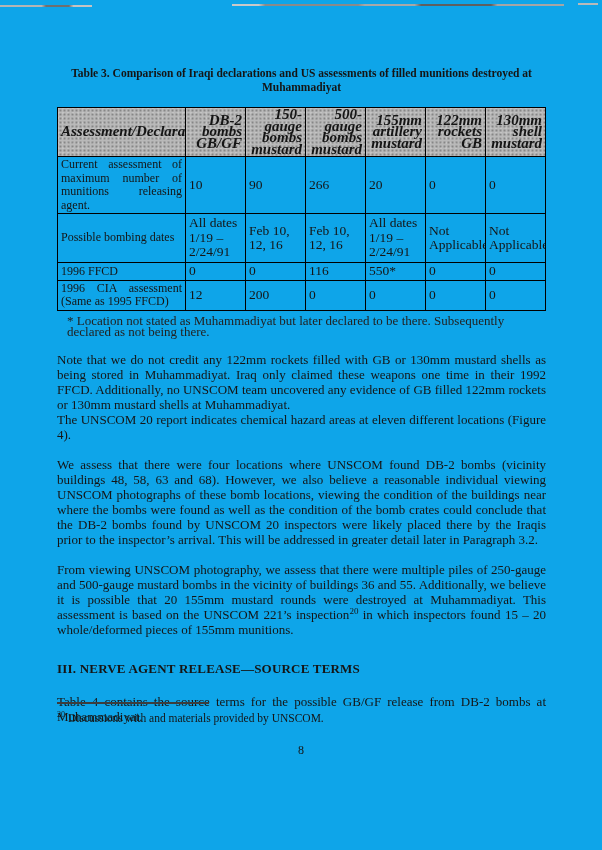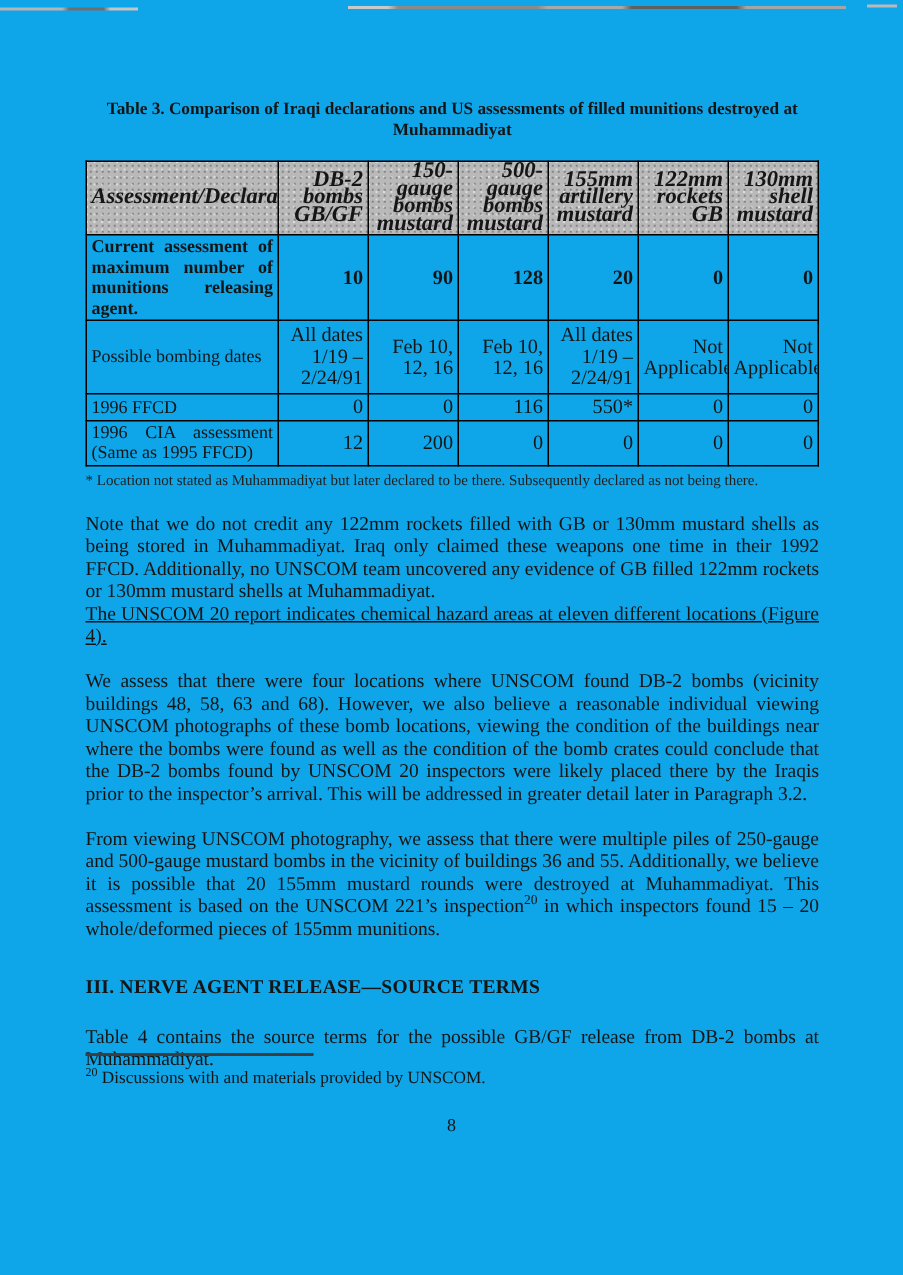--- a/index.html
+++ b/index.html
@@ -70,40 +70,41 @@
   }
   td.row-label {
     font-size: 12px;
     line-height: 13.5px;
     text-align: justify;
     padding: 1px 4px;
   }
   td.cell-val {
     font-size: 13.5px;
     line-height: 14.5px;
-    text-align: right;
+    text-align: left;
     white-space: pre-line;
   }
-  tr.r-tall td { height: 40px; font-weight: bold; }
+  tr.r-tall td { height: 40px; }
   tr.r-dates td { height: 46px; }
   tr.r-thin td { height: 14px; }
   tr.r-mid td { height: 27px; }
   .table-footnote {
-    font-size: 10px;
+    font-size: 13px;
     line-height: 11px;
     margin-top: 4px;
     color: #222;
+    margin-left: 10px;
   }
   .para {
     font-size: 13px;
     line-height: 15px;
     text-align: justify;
     margin: 15px 0 0 0;
   }
-  .para.joined { margin-top: 0; text-decoration: underline; }
+  .para.joined { margin-top: 0; }
   .para sup { font-size: 9px; line-height: 0; }
   .section-heading {
     font-size: 13px;
     font-weight: bold;
     letter-spacing: 0.2px;
     margin: 24px 0 0 0;
   }
   .para.after-heading { margin-top: 17px; }
   .footnote-block {
     position: absolute;
@@ -176,21 +177,21 @@
 GB</th>
           <th>130mm shell
 mustard</th>
         </tr>
       </thead>
       <tbody>
         <tr class="r-tall">
           <td class="row-label">Current assessment of maximum number of munitions releasing agent.</td>
           <td class="cell-val">10</td>
           <td class="cell-val">90</td>
-          <td class="cell-val">128</td>
+          <td class="cell-val">266</td>
           <td class="cell-val">20</td>
           <td class="cell-val">0</td>
           <td class="cell-val">0</td>
         </tr>
         <tr class="r-dates">
           <td class="row-label">Possible bombing dates</td>
           <td class="cell-val">All dates
 1/19 –
 2/24/91</td>
           <td class="cell-val">Feb 10,

